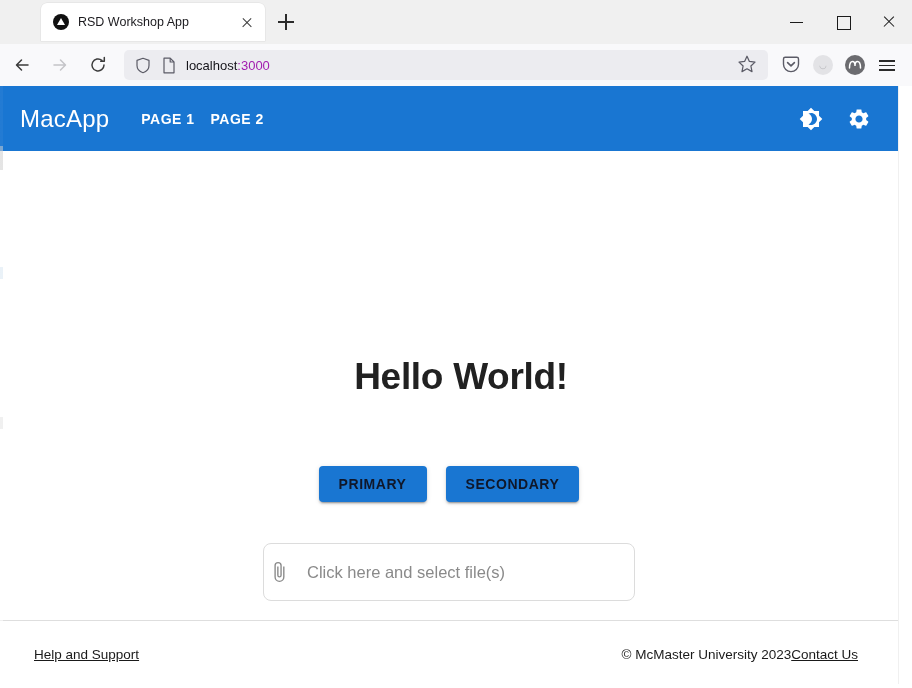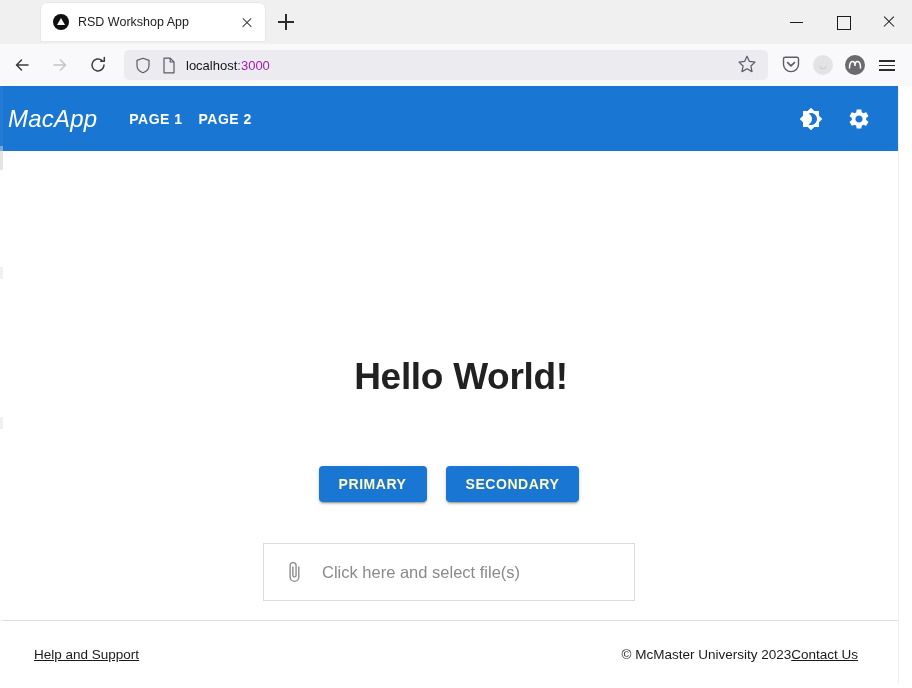--- a/index.html
+++ b/index.html
@@ -223,25 +223,24 @@
     position: absolute;
     top: 0; left: 0;
     width: 898px;
     height: 65px;
     background: #1976d2;
     display: flex;
     align-items: center;
     box-shadow: 0 2px 4px -1px rgba(0,0,0,0.2), 0 4px 5px 0 rgba(0,0,0,0.14);
   }
   .brand {
-    margin-left: 8px;
+    margin-left: 20px;
     font-size: 24px;
     color: #ffffff;
     letter-spacing: 0.2px;
-    font-style: italic;
   }
   .navlinks { display: flex; align-items: center; margin-left: 24px; }
   .navlink {
     color: #ffffff;
     font-size: 14px;
     font-weight: bold;
     letter-spacing: 0.5px;
     padding: 6px 8px;
     border-radius: 4px;
   }
@@ -275,21 +274,21 @@
   .btn-row {
     position: absolute;
     top: 315px; left: 0;
     width: 898px;
     display: flex;
     justify-content: center;
     gap: 19px;
   }
   .mbtn {
     background: #1976d2;
-    color: #fef9c3;
+    color: #0f172a;
     font-size: 14px;
     font-weight: bold;
     letter-spacing: 0.55px;
     border: none;
     border-radius: 4px;
     padding: 10px 20px;
     min-width: 64px;
     height: 36px;
     line-height: 16px;
     box-shadow: 0 3px 1px -2px rgba(0,0,0,0.2), 0 2px 2px 0 rgba(0,0,0,0.14), 0 1px 5px 0 rgba(0,0,0,0.12);
@@ -297,24 +296,24 @@
   }
 
   .dropzone {
     position: absolute;
     top: 392px;
     left: 50%;
     transform: translateX(-50%);
     width: 372px;
     height: 58px;
     border: 1px solid #dcdcdc;
-    border-radius: 0;
-    display: flex;
-    align-items: center;
-    padding-left: 19px;
+    border-radius: 8px;
+    display: flex;
+    align-items: center;
+    padding-left: 4px;
     background: #ffffff;
   }
   .clip-icon { flex: 0 0 auto; display: flex; align-items: center; }
   .dz-text {
     margin-left: 17px;
     font-size: 16.5px;
     color: #8a8a8a;
   }
 
   .footer {

